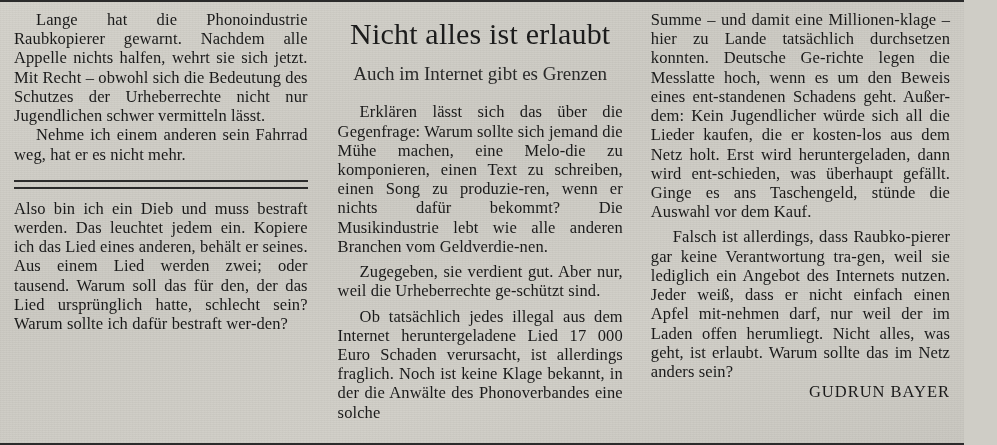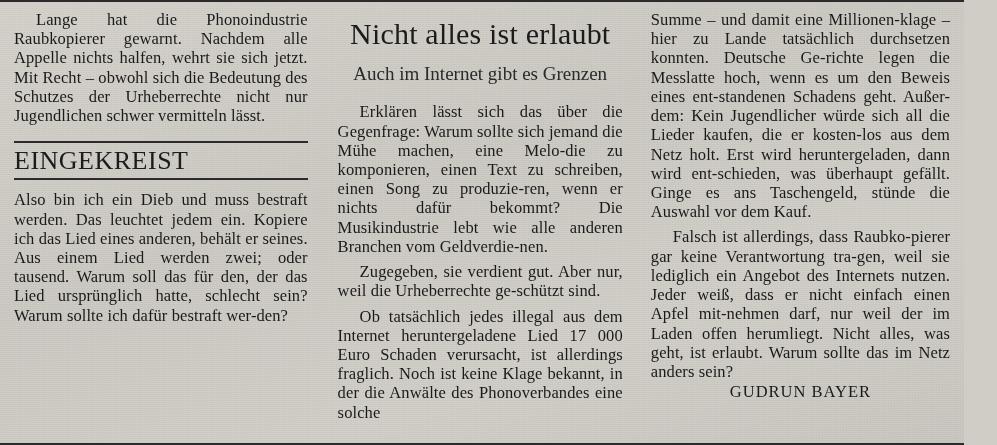--- a/index.html
+++ b/index.html
@@ -89,42 +89,42 @@
   .section-head .title {
     font-size: 26px;
     line-height: 1;
     letter-spacing: 0.5px;
     text-transform: uppercase;
     font-variant: small-caps;
     color: #1c1c1c;
     padding-bottom: 4px;
   }
   .byline {
-    text-align: center;
+    text-align: right;
     font-size: 16.5px;
     letter-spacing: 1px;
     margin-top: 1px;
   }
   .spacer-sm { height: 6px; }
 </style>
 </head>
 <body>
 
 <div class="page">
   <div class="rule-top"></div>
   <div class="rule-bottom"></div>
 
   <div class="columns">
 
     <div class="col col-1">
       <p class="indent">Lange hat die Phonoindustrie Raubkopierer gewarnt. Nachdem alle Appelle nichts halfen, wehrt sie sich jetzt. Mit Recht – obwohl sich die Bedeutung des Schutzes der Urheberrechte nicht nur Jugendlichen schwer vermitteln lässt.</p>
+      <p class="indent">Nehme ich einem anderen sein Fahrrad weg, hat er es nicht mehr.</p>
 
       <div class="section-head">
         <div class="rule"></div>
-        <div class="title">EinGekreist</div>
         <div class="rule"></div>
       </div>
 
       <p>Also bin ich ein Dieb und muss bestraft werden. Das leuchtet jedem ein. Kopiere ich das Lied eines anderen, behält er seines. Aus einem Lied werden zwei; oder tausend. Warum soll das für den, der das Lied ursprünglich hatte, schlecht sein? Warum sollte ich dafür bestraft wer-den?</p>
     </div>
 
     <div class="col col-2">
       <h1 class="headline">Nicht alles ist erlaubt</h1>
       <h2 class="subhead">Auch im Internet gibt es Grenzen</h2>
       <p class="indent">Erklären lässt sich das über die Gegenfrage: Warum sollte sich jemand die Mühe machen, eine Melo-die zu komponieren, einen Text zu schreiben, einen Song zu produzie-ren, wenn er nichts dafür bekommt? Die Musikindustrie lebt wie alle anderen Branchen vom Geldverdie-nen.</p>

